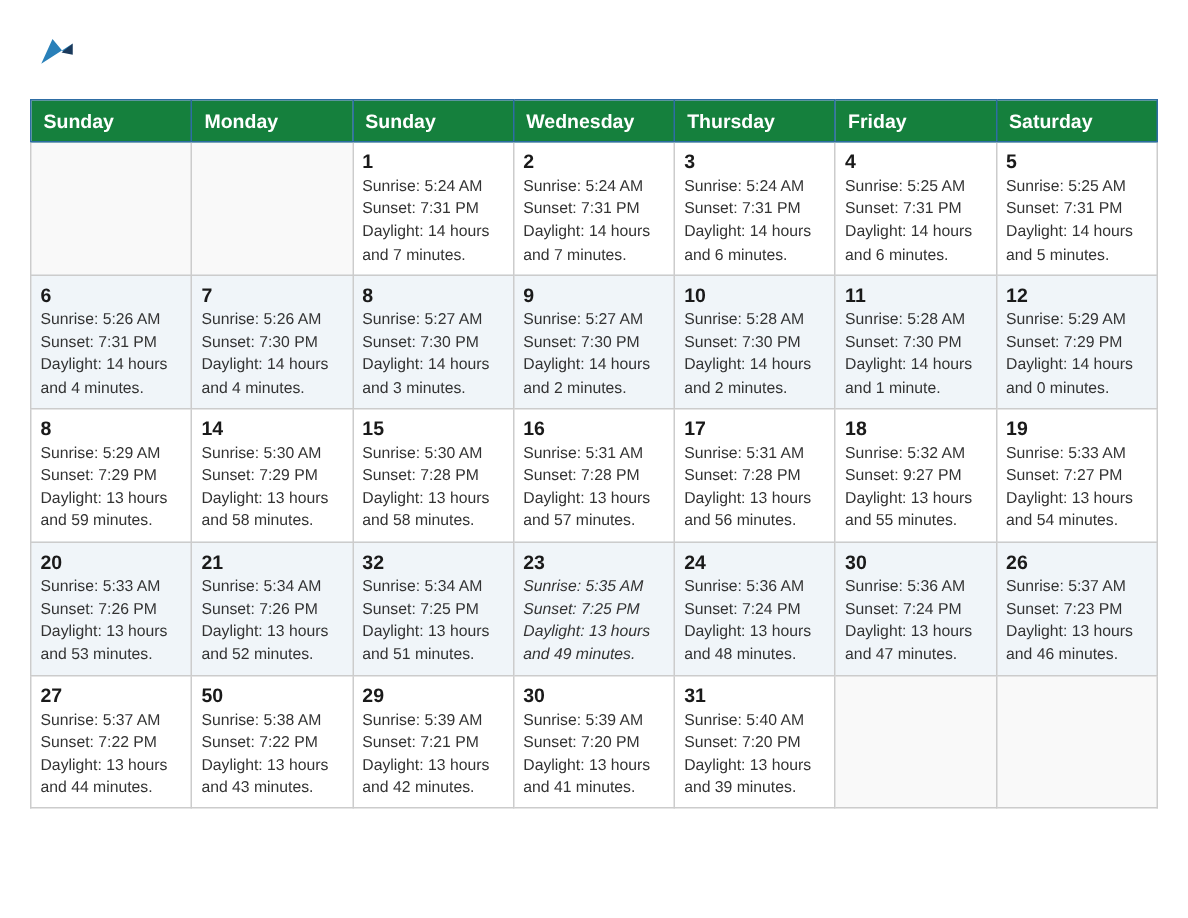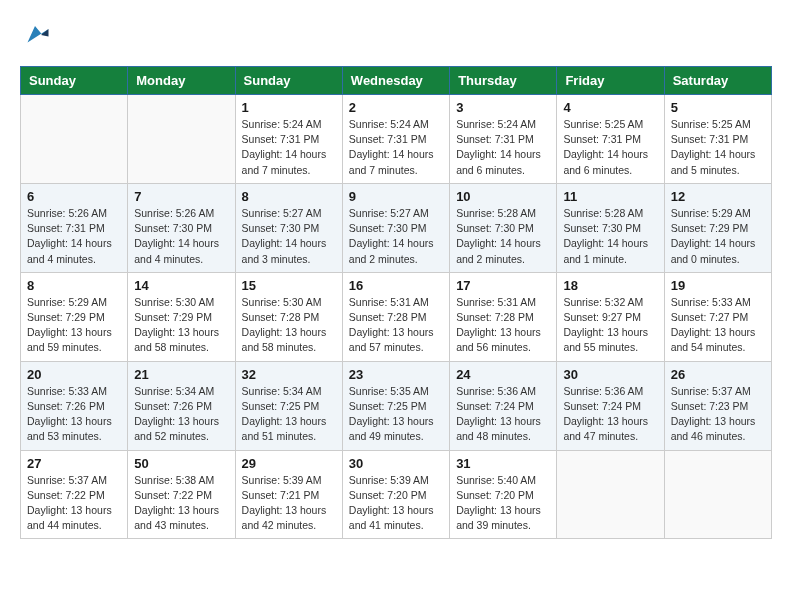--- a/index.html
+++ b/index.html
@@ -289,21 +289,21 @@
         </td>
         <td>
           <span class="day-number">32</span>
           <div class="day-info" style="white-space: pre-line;">Sunrise: 5:34 AM
 Sunset: 7:25 PM
 Daylight: 13 hours
 and 51 minutes.</div>
         </td>
         <td>
           <span class="day-number">23</span>
-          <div class="day-info" style="white-space: pre-line;">Sunrise: 5:35 AM
+          <div class="day-info" style="white-space: pre-line; font-style: italic;">Sunrise: 5:35 AM
 Sunset: 7:25 PM
 Daylight: 13 hours
 and 49 minutes.</div>
         </td>
         <td>
           <span class="day-number">24</span>
           <div class="day-info" style="white-space: pre-line;">Sunrise: 5:36 AM
 Sunset: 7:24 PM
 Daylight: 13 hours
 and 48 minutes.</div>

